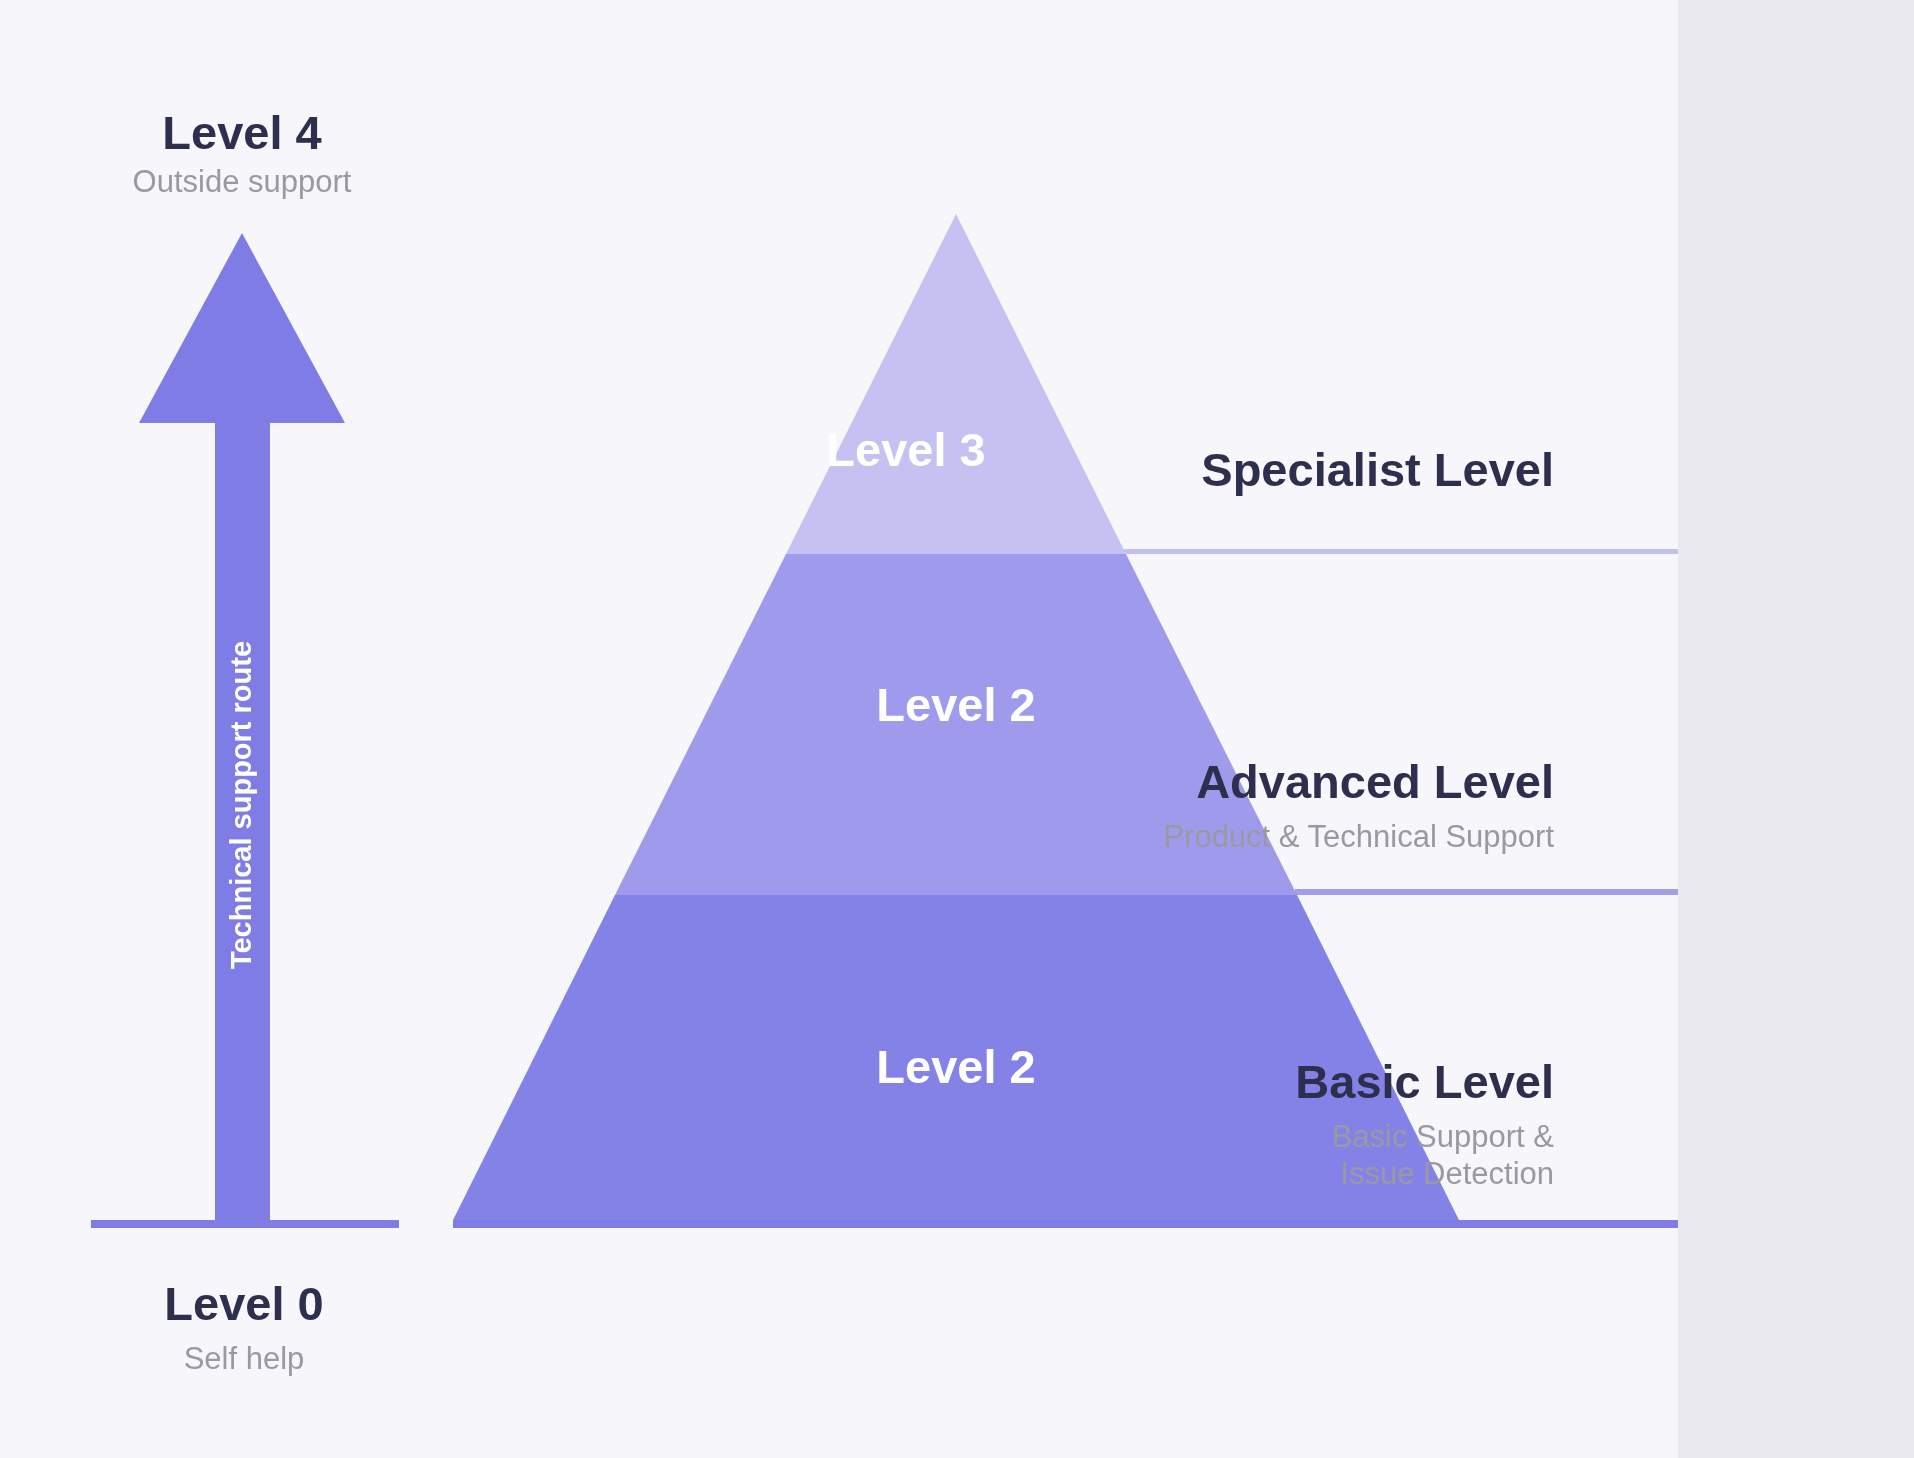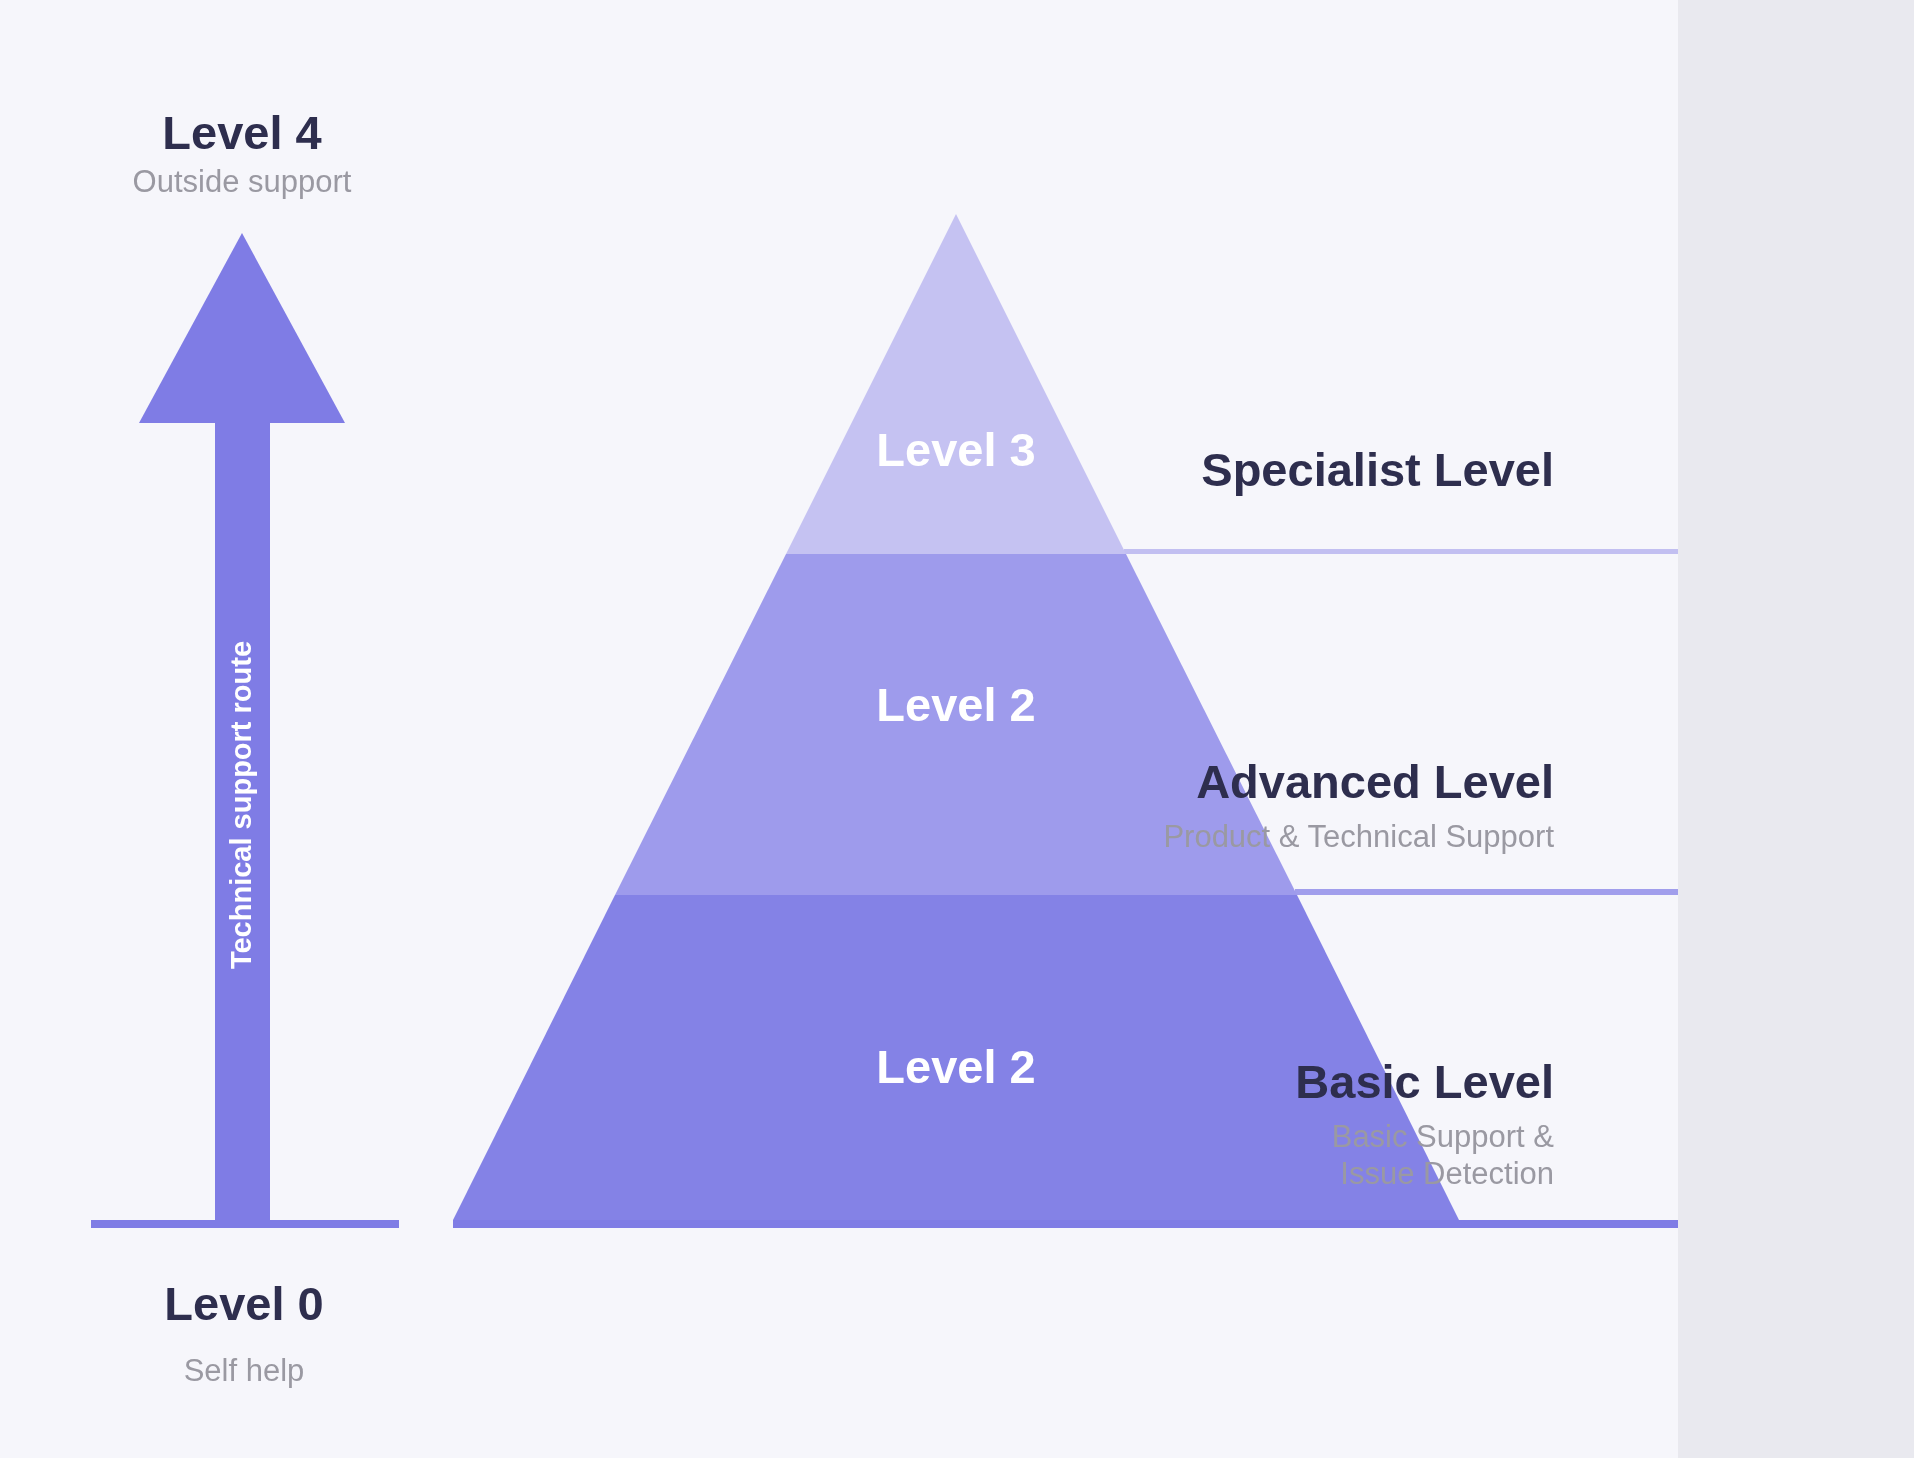--- a/index.html
+++ b/index.html
@@ -32,40 +32,40 @@
     color: #2e2e4e;
     white-space: nowrap;
   }
   .axis-label .subtitle {
     font-size: 31px;
     line-height: 37px;
     color: #9a99a2;
     white-space: nowrap;
   }
   .axis-top { left: 242px; top: 105px; gap: 2px; }
-  .axis-bottom { left: 244px; top: 1276px; gap: 20px; }
+  .axis-bottom { left: 244px; top: 1276px; gap: 8px; }
   .arrow-label {
     position: absolute;
     left: 241px; top: 805px;
     transform: translate(-50%, -50%) rotate(-90deg);
     color: #ffffff;
     font-size: 29px;
     font-weight: bold;
     white-space: nowrap;
   }
   
   .tier-label {
     position: absolute;
     transform: translate(-50%, -50%);
     color: #ffffff;
     font-size: 47px;
     font-weight: bold;
     white-space: nowrap;
   }
-  .tier-label.t3 { left: 956px; top: 449px; text-align: center; }
+  .tier-label.t3 { left: 906px; top: 449px; text-align: center; }
   .tier-label.t2 { left: 956px; top: 704px; }
   .tier-label.t1 { left: 956px; top: 1066px; }
   
   .annotation {
     position: absolute;
     right: 124px;
     display: flex;
     flex-direction: column;
     align-items: flex-end;
     gap: 8px;

